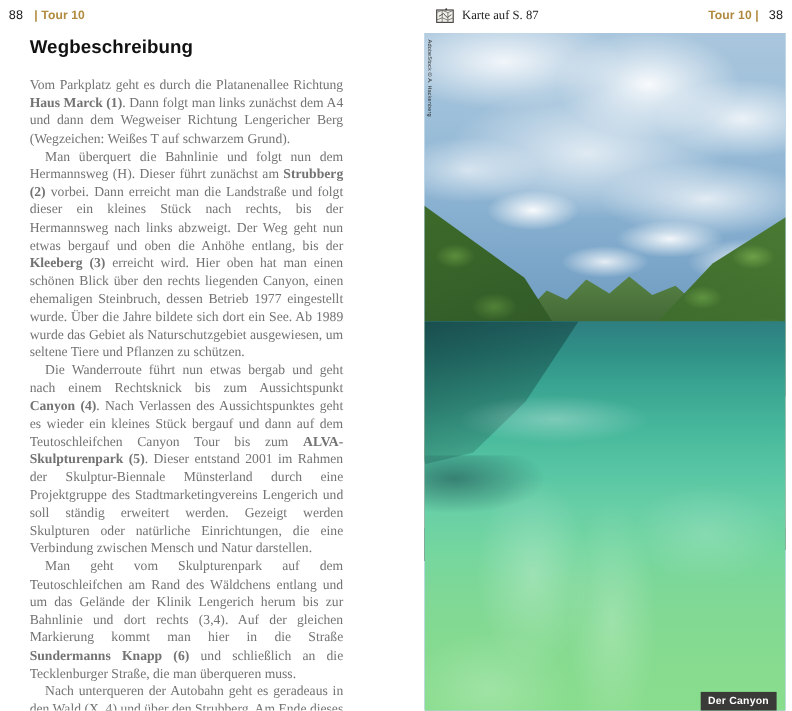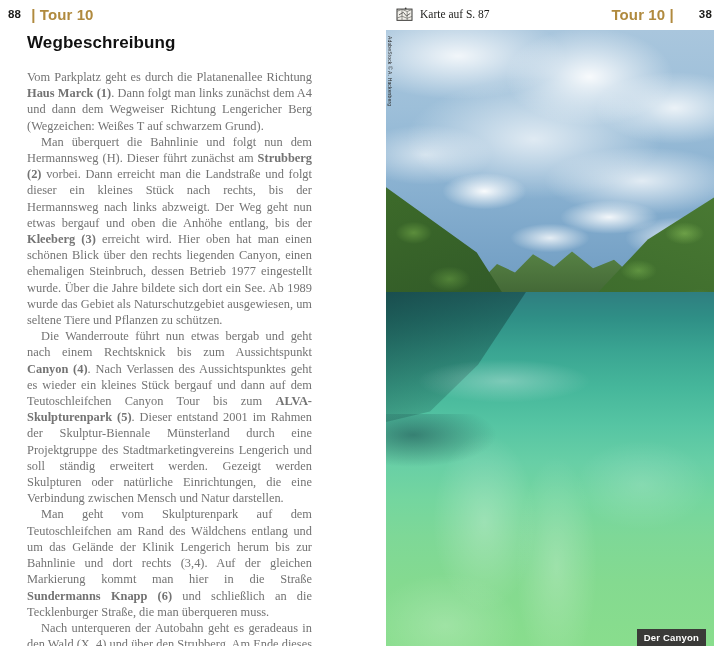--- a/index.html
+++ b/index.html
@@ -30,32 +30,32 @@
     display: flex;
     align-items: center;
     font-family: "Liberation Sans", sans-serif;
     font-size: 11.5px;
     letter-spacing: .1px;
   }
   .runhead-left { left: 8px; }
   .runhead-right { right: 8px; }
 
   .folio {
-    font-weight: bold;
+    font-weight: normal;
     color: #1d1d1b;
     font-size: 11.5px;
     letter-spacing: .2px;
   }
   .tourlabel {
     color: #b08a3e;
     font-weight: 600;
-    font-size: 15px;
+    font-size: 11px;
   }
   .runhead-left .tourlabel { margin-left: 10px; }
-  .runhead-right .tourlabel { margin-right: 25px; }
+  .runhead-right .tourlabel { margin-right: 9px; }
 
   
   .mapref {
     position: absolute;
     top: 4px;
     left: 396px;
     display: flex;
     align-items: center;
     gap: 7px;
     font-family: Liberation Serif, serif;

